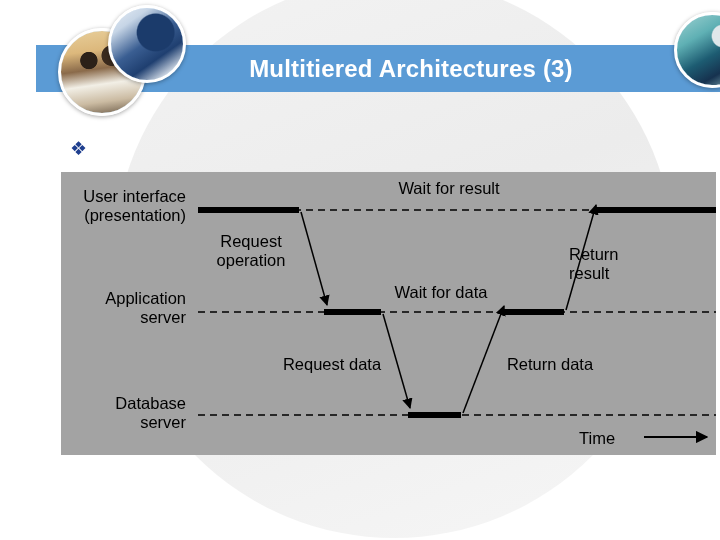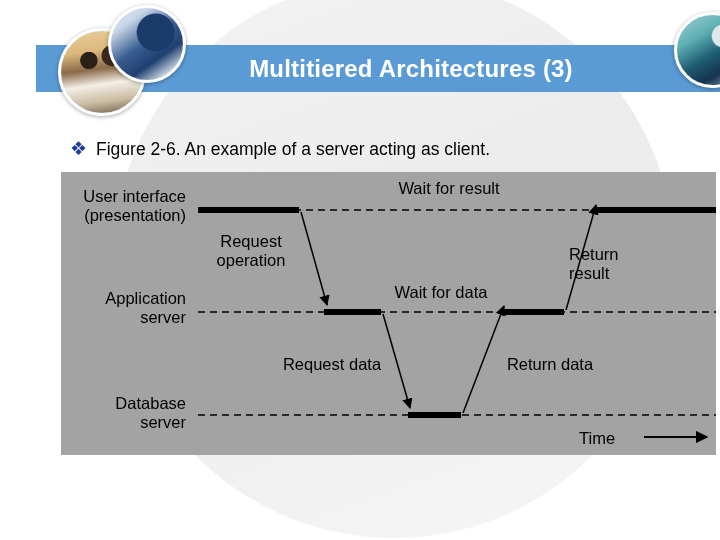--- a/index.html
+++ b/index.html
@@ -202,21 +202,20 @@
   <div class="banner"></div>
 
   <div class="photo photo-a"></div>
   <div class="photo photo-b"></div>
   <div class="photo photo-c"></div>
 
   <div class="banner-title">Multitiered Architectures (3)</div>
 
   <div class="bullet-row">
     <span class="bullet-marker">❖</span>
-    <span class="bullet-text">Figure 2-6. An example of a server acting as client.</span>
   </div>
 
   <div class="diagram-panel">
     <svg class="diagram-svg" viewBox="0 0 655 283">
       <defs>
         <marker id="arrowSolid" viewBox="0 0 10 10" refX="9" refY="5" markerWidth="7" markerHeight="7" orient="auto-start-reverse">
           <path d="M 0 0 L 10 5 L 0 10 z" class="arrowfill"></path>
         </marker>
       </defs>
 

